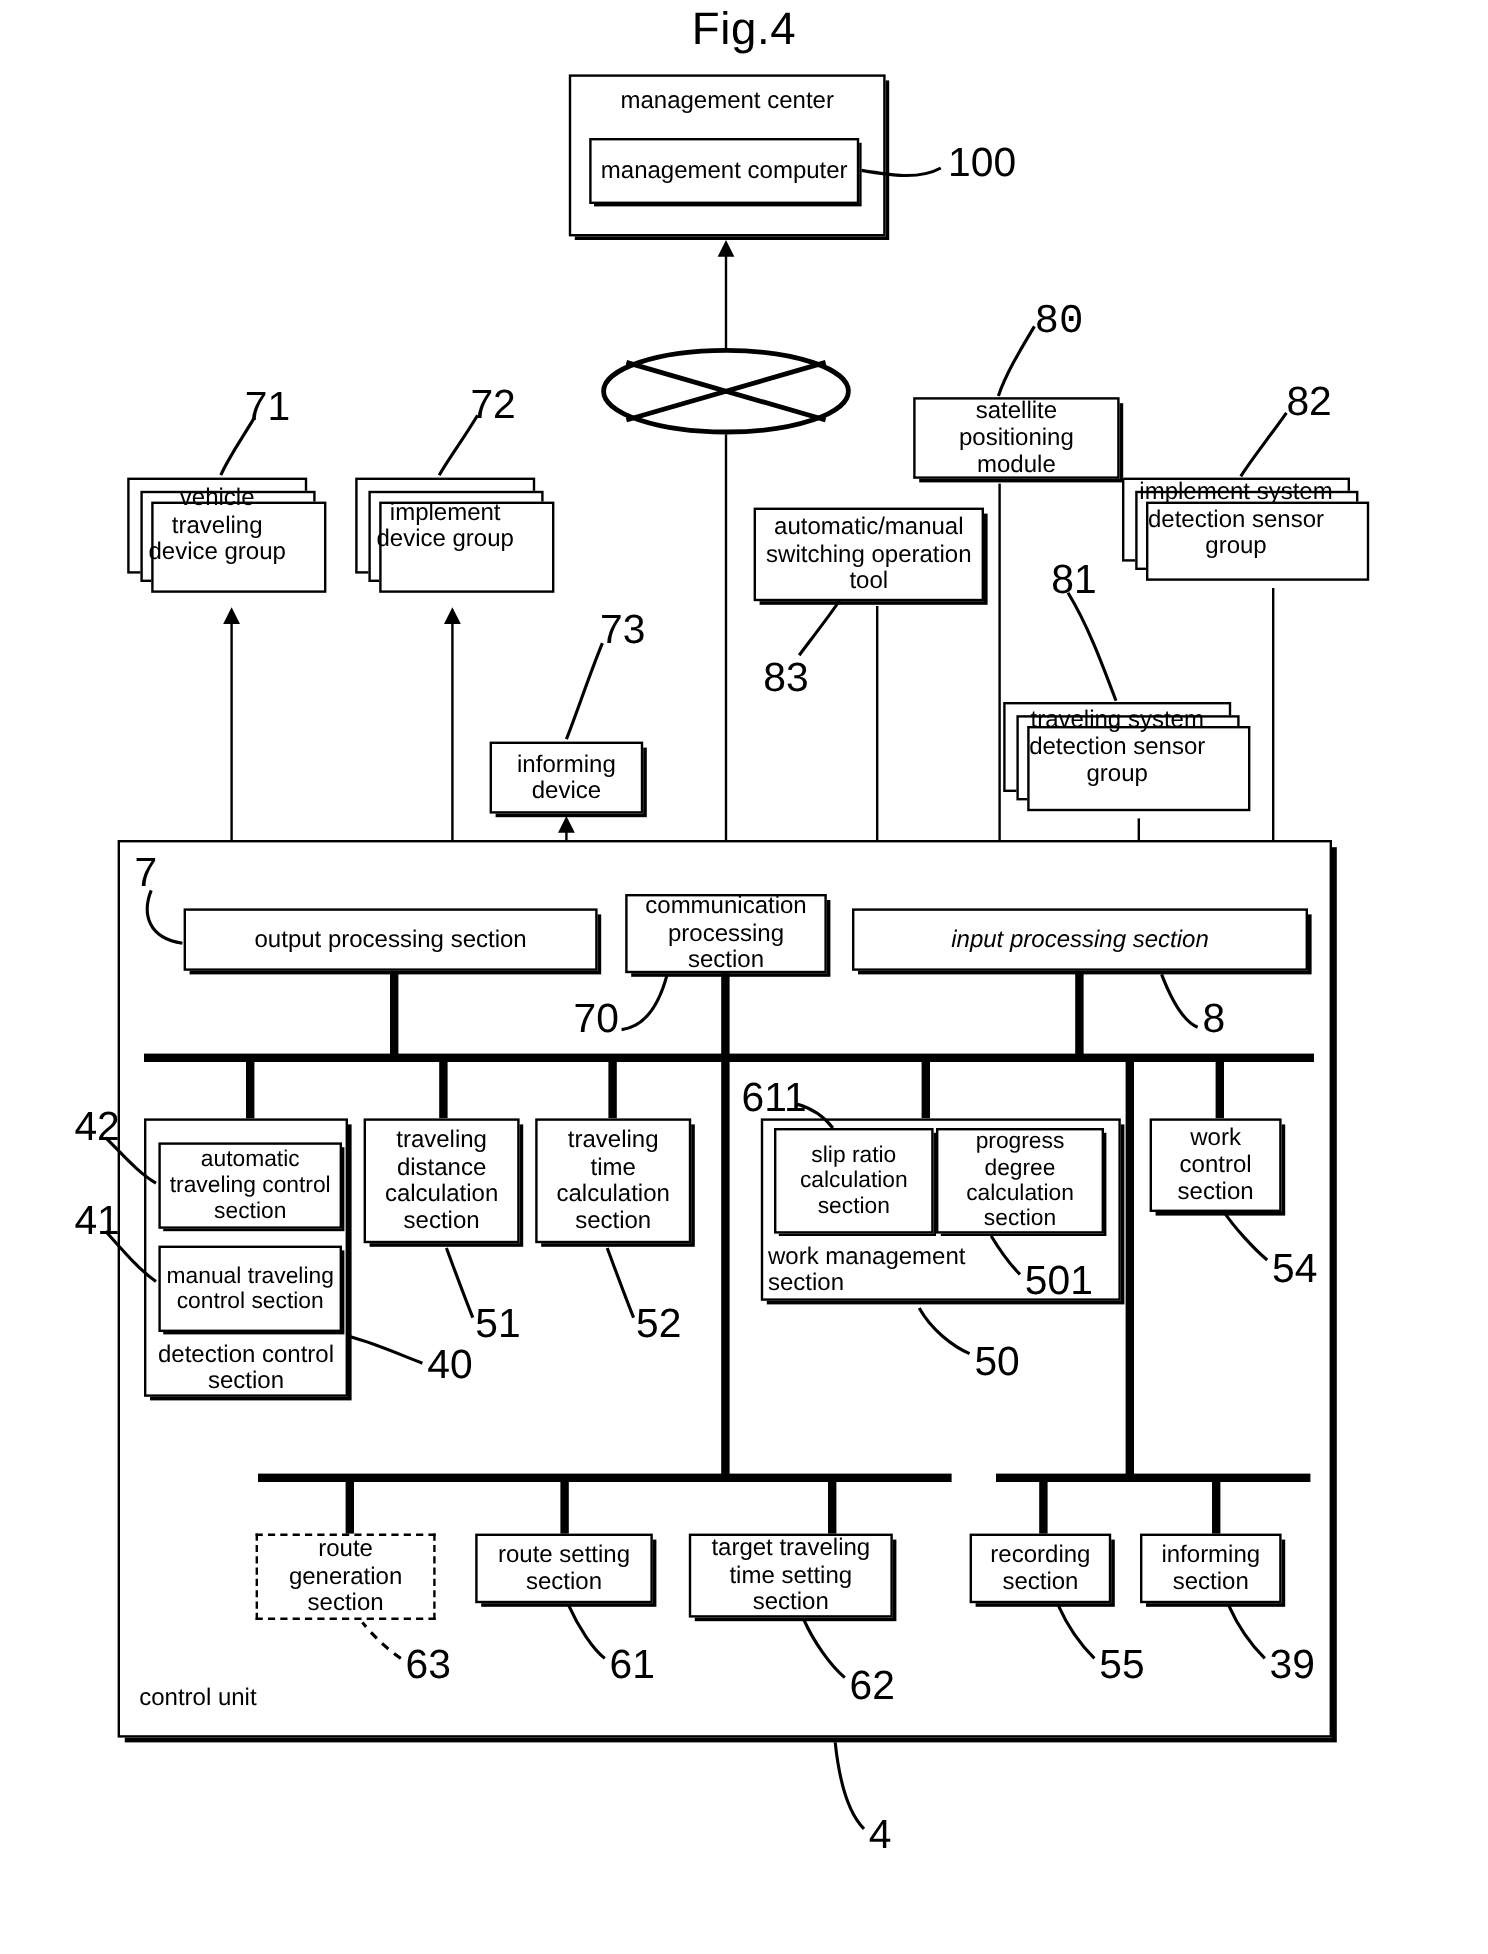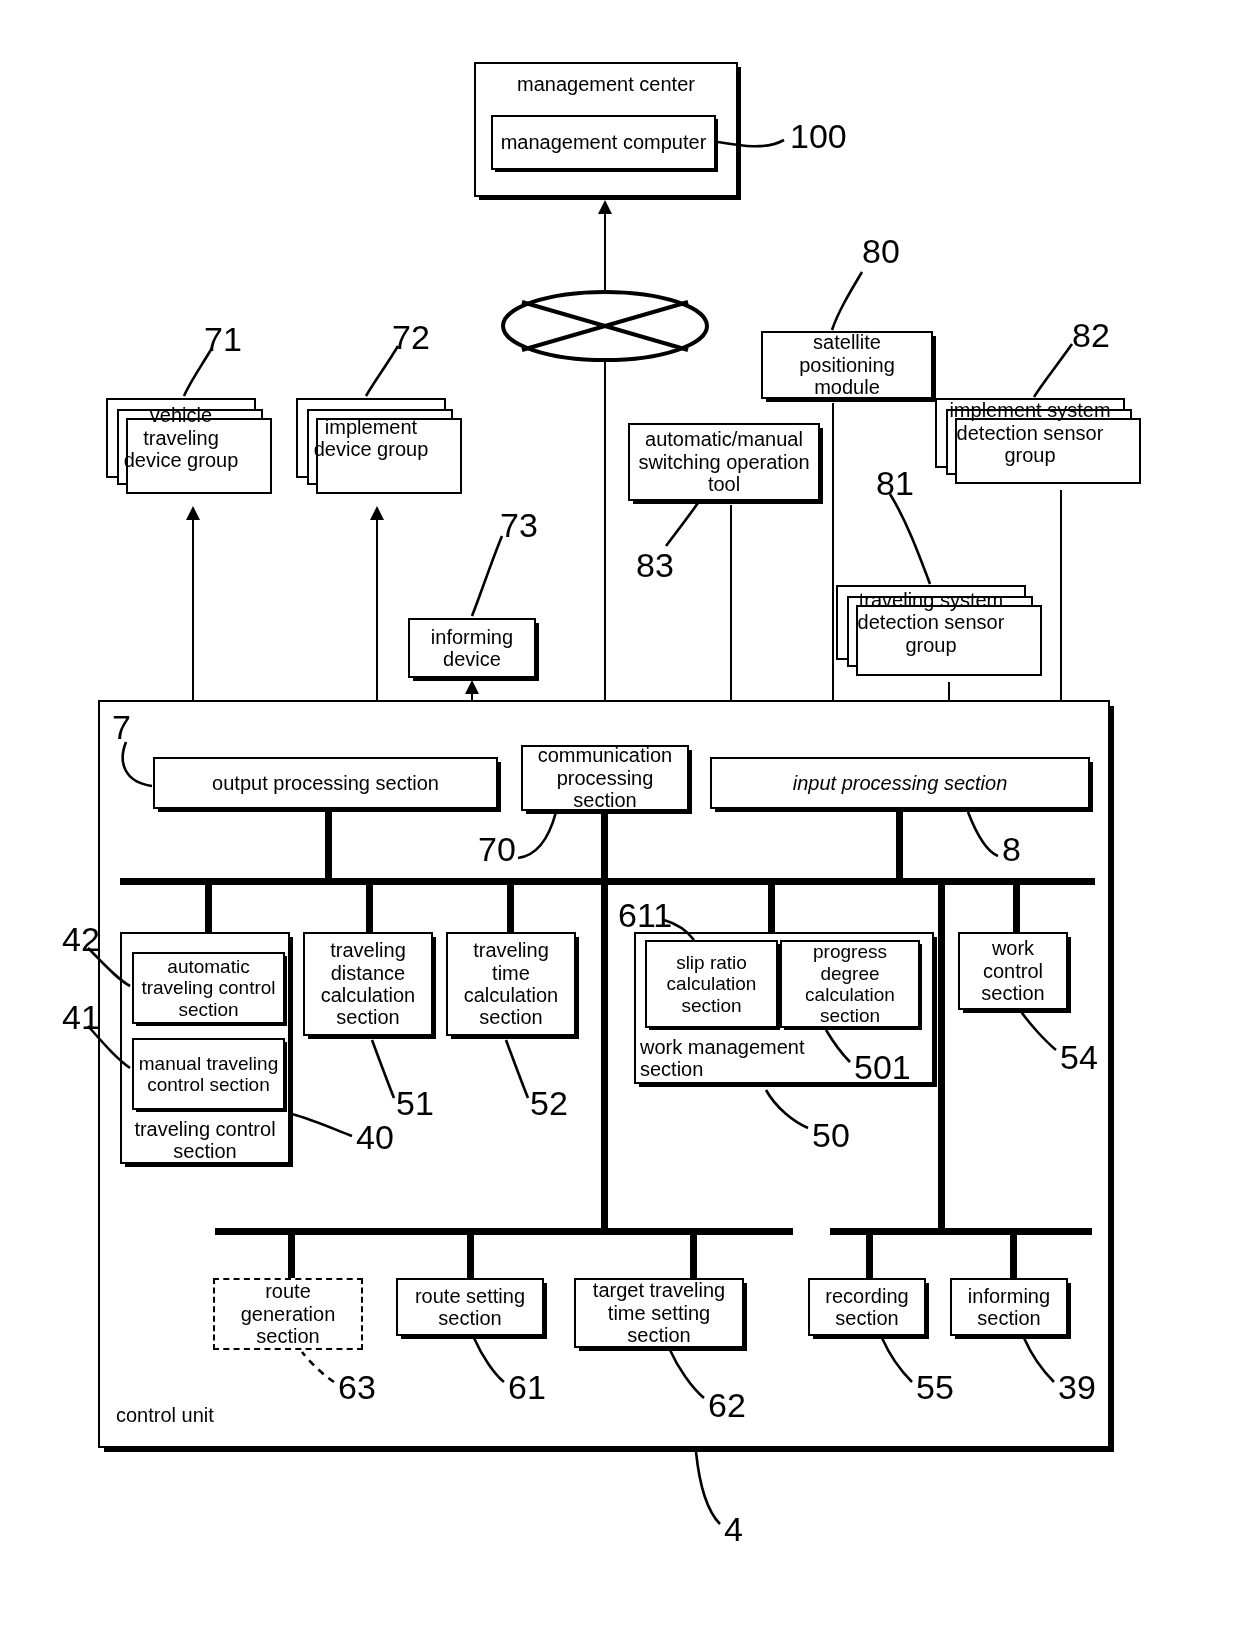--- a/index.html
+++ b/index.html
@@ -128,20 +128,21 @@
   #cloudsvg {
     position: absolute;
     z-index: 3;
   }
 </style>
 </head>
 <body>
 
 <div id="fig">
 
+  <div class="fig-title">Fig.4</div>
 
   <div class="container-box" style="left:474px; top:62px; width:264px; height:135px;"></div>
   <div class="container-label" style="left:474px; top:73px; width:264px;">management center</div>
   <div class="box thin" style="left:491px; top:115px; width:225px; height:55px; box-shadow:3px 3px 0 -1px #000;">management computer</div>
 
   <div class="vline" style="left:604px; top:212px; height:90px;"></div>
   <div class="arrow-up" style="left:598px; top:200px;"></div>
 
   <svg id="cloudsvg" style="left:500px; top:288px; width:210px; height:76px;" viewBox="0 0 210 76">
     <ellipse cx="105" cy="38" rx="102" ry="34" fill="#fff" stroke="#000" stroke-width="4"></ellipse>
@@ -202,21 +203,21 @@
   <div class="vbus" style="left:507px; top:882px; height:50px;"></div>
   <div class="vbus" style="left:768px; top:882px; height:50px;"></div>
   <div class="vbus" style="left:1013px; top:882px; height:50px;"></div>
 
   <div class="vbus" style="left:601px; top:882px; height:348px;"></div>
   <div class="vbus" style="left:938px; top:882px; height:348px;"></div>
 
   <div class="container-box" style="left:120px; top:932px; width:170px; height:232px;"></div>
   <div class="box thin" style="left:132px; top:952px; width:153px; height:72px; font-size:19px; box-shadow:3px 3px 0 -1px #000;">automatic traveling control section</div>
   <div class="box thin" style="left:132px; top:1038px; width:153px; height:72px; font-size:19px; box-shadow:3px 3px 0 -1px #000;">manual traveling control section</div>
-  <div class="container-label" style="left:120px; top:1118px; width:170px;">traveling control section</div>
+  <div class="container-label" style="left:120px; top:1118px; width:170px;">detection control section</div>
 
   <div class="box" style="left:303px; top:932px; width:130px; height:104px;">traveling distance calculation section</div>
 
   <div class="box" style="left:446px; top:932px; width:130px; height:104px;">traveling time calculation section</div>
 
   <div class="container-box" style="left:634px; top:932px; width:300px; height:152px;"></div>
   <div class="box thin" style="left:645px; top:940px; width:133px; height:88px; font-size:19px; box-shadow:3px 3px 0 -1px #000;">slip ratio calculation section</div>
   <div class="box thin" style="left:780px; top:940px; width:140px; height:88px; font-size:19px; box-shadow:3px 3px 0 -1px #000;">progress degree calculation section</div>
   <div class="container-label" style="left:640px; top:1036px; width:210px; text-align:left;">work management section</div>
 
@@ -238,21 +239,21 @@
   <div class="box" style="left:574px; top:1278px; width:170px; height:70px;">target traveling time setting section</div>
 
   <div class="box" style="left:808px; top:1278px; width:118px; height:58px;">recording section</div>
 
   <div class="box" style="left:950px; top:1278px; width:118px; height:58px;">informing section</div>
 
   <div class="ref" style="left:790px; top:119px;">100</div>
   <div class="ref" style="left:204px; top:322px;">71</div>
   <div class="ref" style="left:392px; top:320px;">72</div>
   <div class="ref" style="left:500px; top:508px;">73</div>
-  <div class="ref" style="left:862px; top:234px;">80</div>
+  <div class="ref" style="left:862px; top:252px;font-family:Liberation Mono, monospace;">80</div>
   <div class="ref" style="left:1072px; top:318px;">82</div>
   <div class="ref" style="left:876px; top:466px;">81</div>
   <div class="ref" style="left:636px; top:548px;">83</div>
   <div class="ref" style="left:112px; top:710px;">7</div>
   <div class="ref" style="left:478px; top:832px;">70</div>
   <div class="ref" style="left:1002px; top:832px;">8</div>
   <div class="ref" style="left:62px; top:922px;">42</div>
   <div class="ref" style="left:62px; top:1000px;">41</div>
   <div class="ref" style="left:356px; top:1120px;">40</div>
   <div class="ref" style="left:396px; top:1086px;">51</div>

